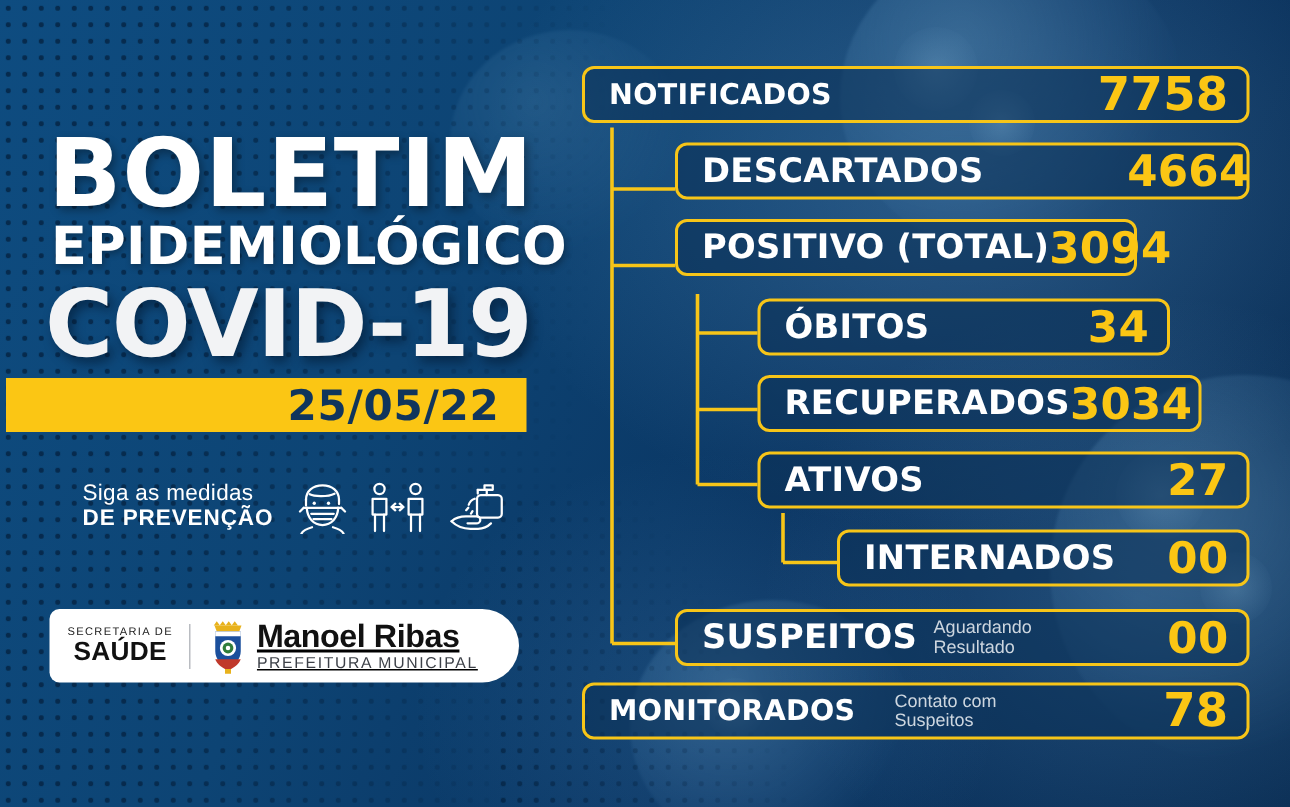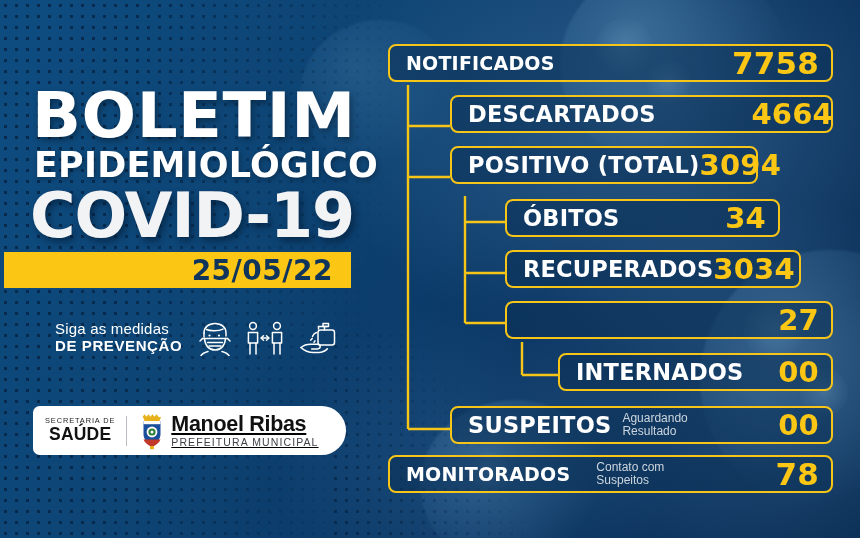--- a/index.html
+++ b/index.html
@@ -286,20 +286,21 @@
       <span class="label">ÓBITOS</span>
       <span class="value">34</span>
     </div>
 
     <div class="row" style="left:505px; top:250px; width:296px;">
       <span class="label">RECUPERADOS</span>
       <span class="value">3034</span>
     </div>
 
     <div class="row" style="left:505px; top:301px; width:328px;">
+      <span class="label">ATIVOS</span>
       <span class="value">27</span>
     </div>
 
     <div class="row" style="left:558px; top:353px; width:275px;">
       <span class="label">INTERNADOS</span>
       <span class="value">00</span>
     </div>
 
     <div class="row" style="left:450px; top:406px; width:383px;">
       <span class="label">SUSPEITOS</span>

